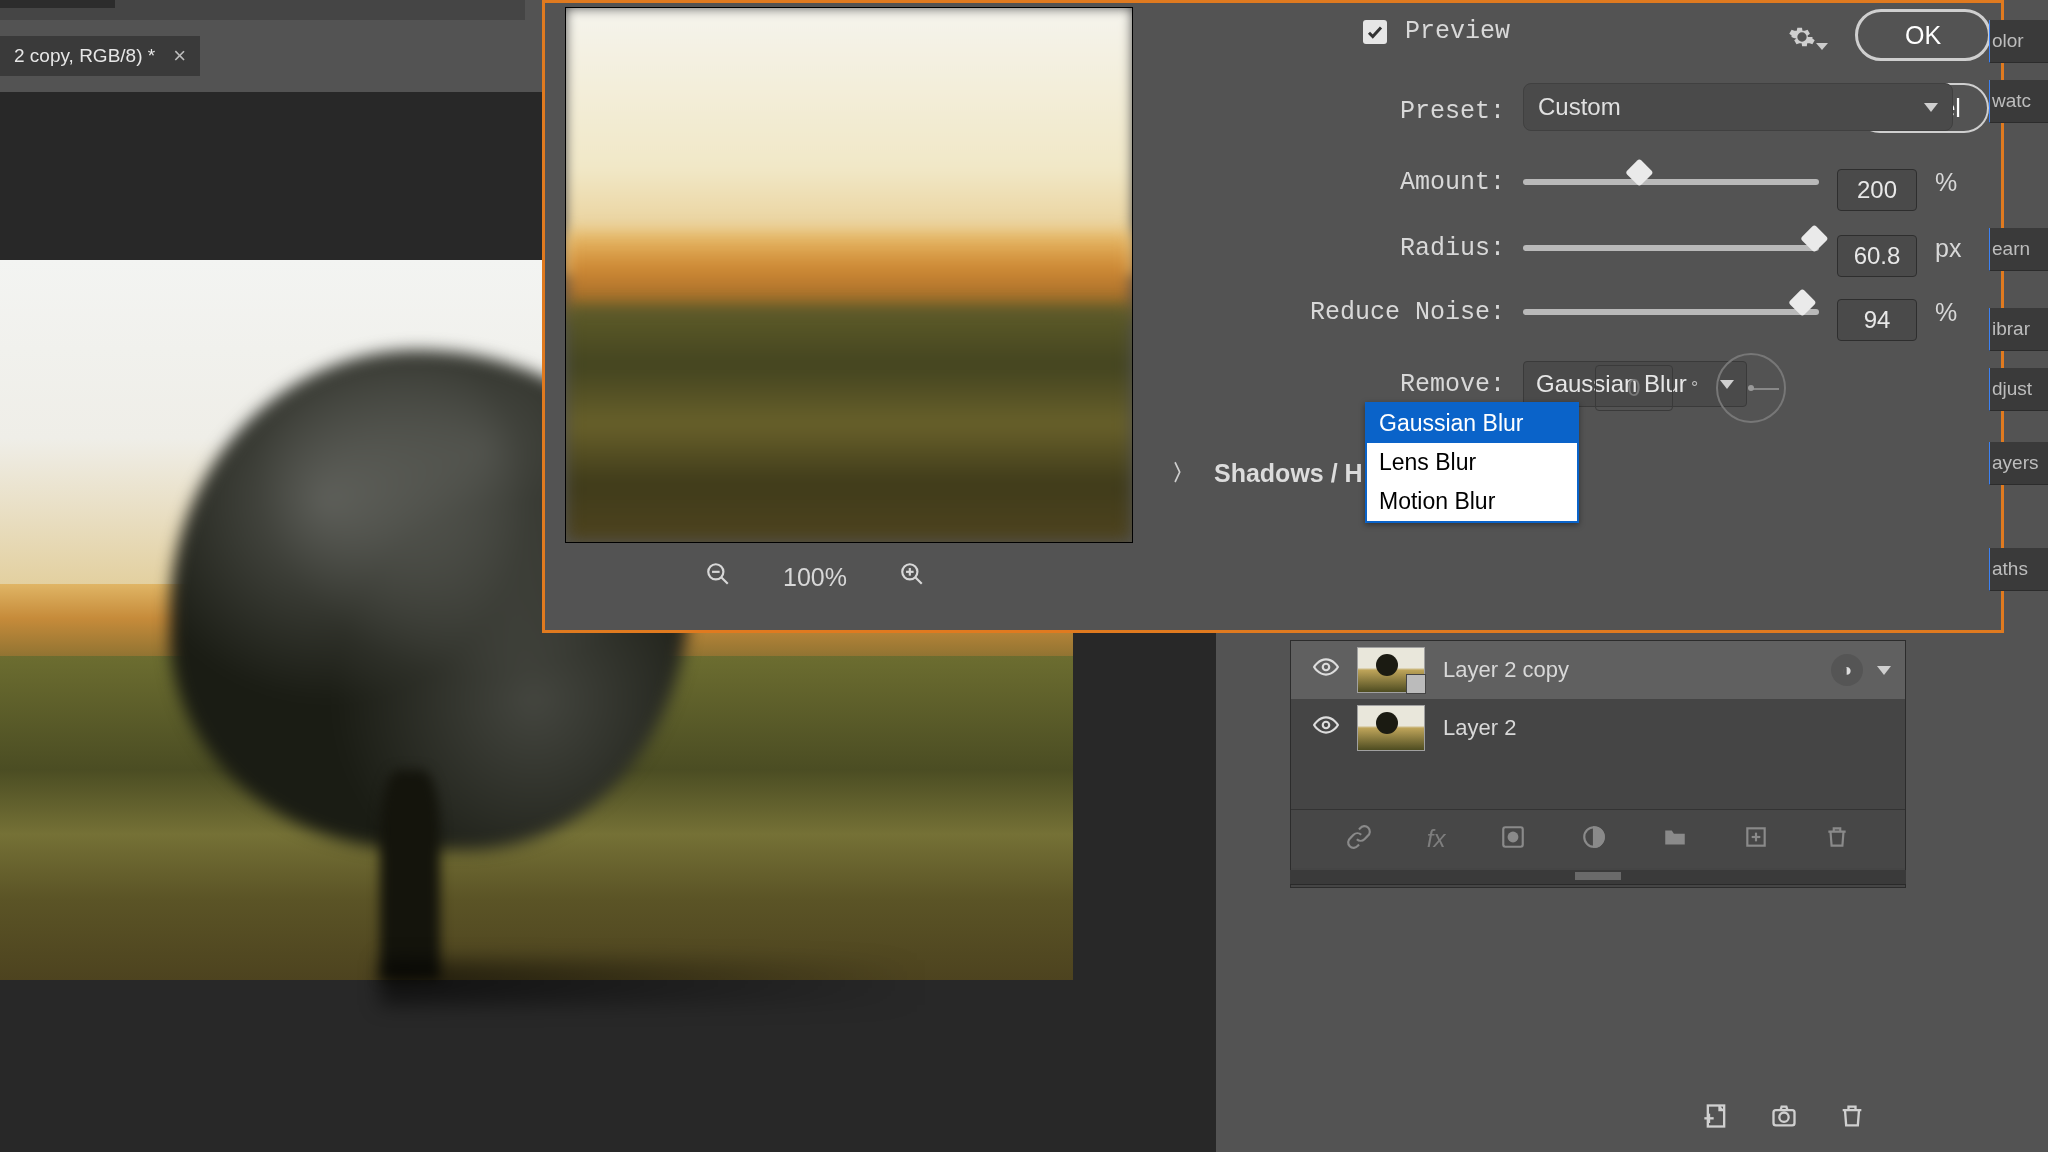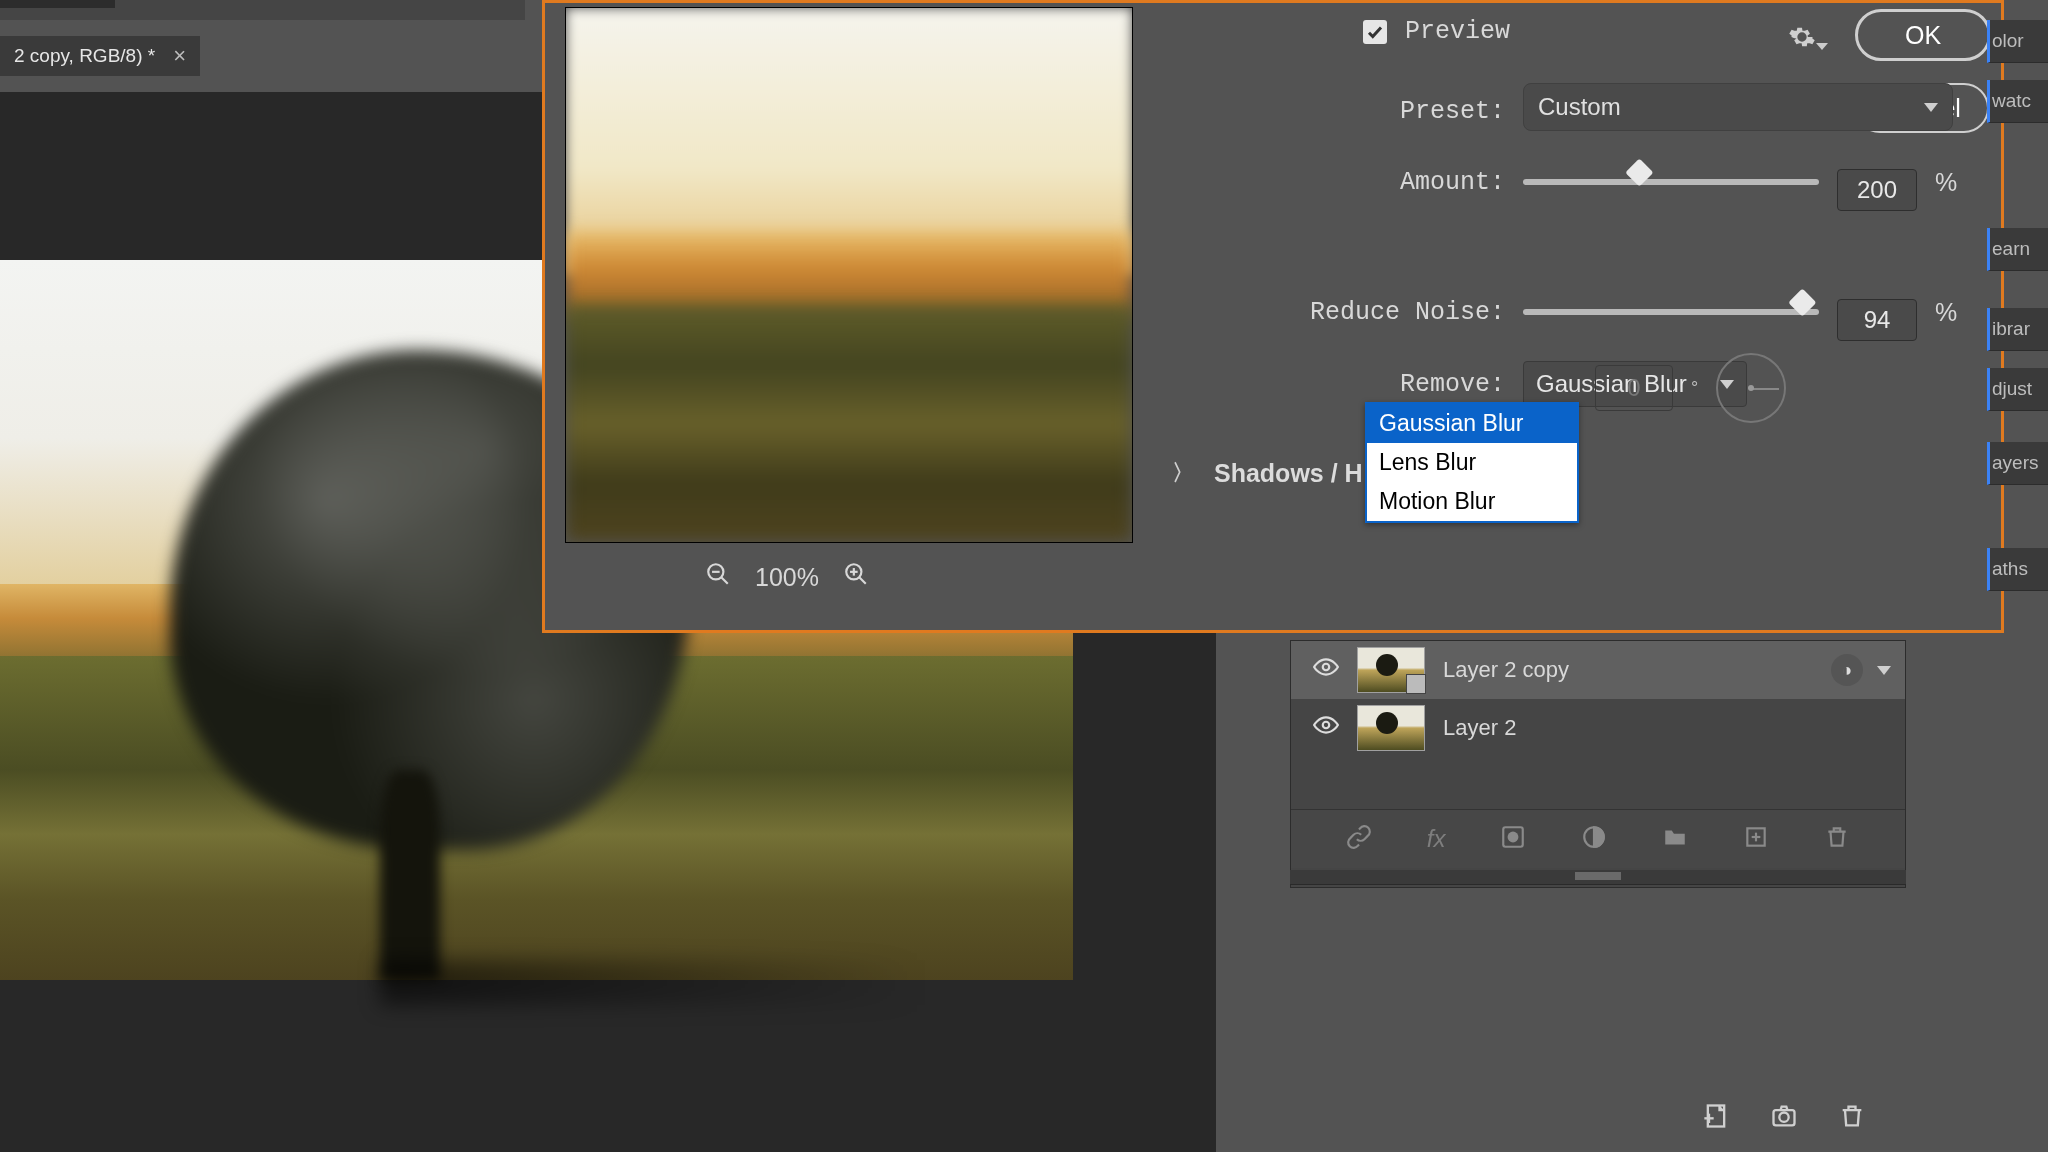--- a/index.html
+++ b/index.html
@@ -137,21 +137,21 @@
 
   
   .zoom-bar {
     position: absolute;
     left: 160px;
     top: 550px;
     width: 300px;
     height: 48px;
     display: flex;
     align-items: center;
-    gap: 24px;
+    gap: 52px;
     color: #d8d8d8;
     font-size: 24px;
   }
   .zoom-bar svg { width: 26px; height: 26px; }
   .zoom-value { font-size: 25px; }
 
   
   .ctrl {
     position:absolute;
     display:flex;
@@ -243,21 +243,21 @@
   .shadows-row{
     position:absolute; left:627px; top:455px;
     display:flex;align-items:center;gap:20px;color:#dcdcdc;font-size:25px;font-weight:600;
   }
   .shadows-row .chev{font-size:22px;color:#cfcfcf;}
 
   
   .side-tabs { position:absolute; right:0; top:0; width:62px; }
   .side-tab {
     position:absolute; right:0; width:56px; height:42px;
-    background:#3a3a3a; border-left:3px solid #3b82f6; border-bottom:1px solid #2c2c2c;
+    background:#3a3a3a; border-left:1px solid #3b82f6; border-bottom:1px solid #2c2c2c;
     display:flex;align-items:center;justify-content:flex-start;
     color:#bdbdbd;font-size:19px; padding-left:2px; overflow:hidden;
   }
 
   
   .layers-panel {
     position:absolute;
     left:1290px;
     top:640px;
     width:616px;
@@ -400,20 +400,30 @@
     <span class="label sldr-label">Amount:</span>
     <div class="slider">
       <div class="thumb" style="left:38%"></div>
     </div>
     <div class="num-box">
         <span>200</span>
       </div>
     <span class="unit">%</span>
   </div>
 
+  <div class="ctrl row-radius">
+    <span class="label sldr-label">Radius:</span>
+    <div class="slider">
+      <div class="thumb" style="left:97%"></div>
+    </div>
+    <div class="num-box">
+        <span>60.8</span>
+      </div>
+    <span class="unit">px</span>
+  </div>
 
   <div class="ctrl row-noise">
     <span class="label sldr-label">Reduce Noise:</span>
     <div class="slider">
       <div class="thumb" style="left:93%"></div>
     </div>
     <div class="num-box">
         <span>94</span>
       </div>
     <span class="unit">%</span>

